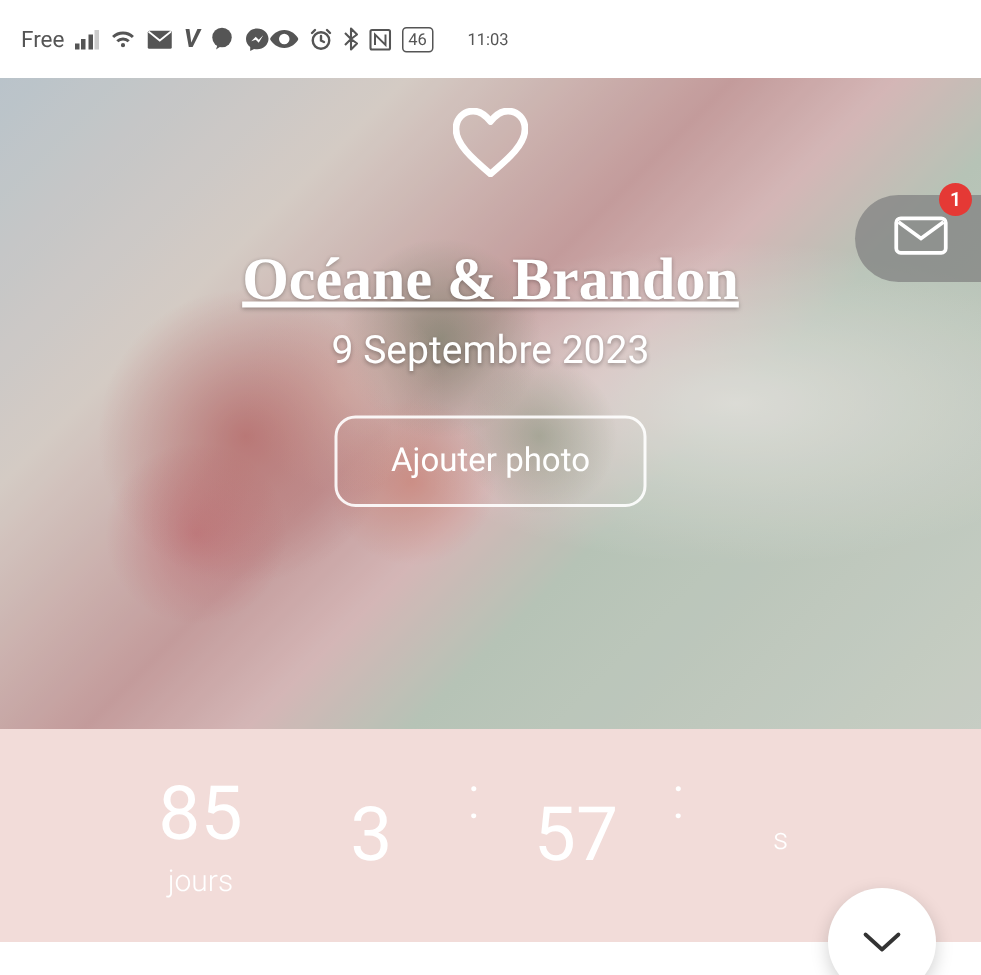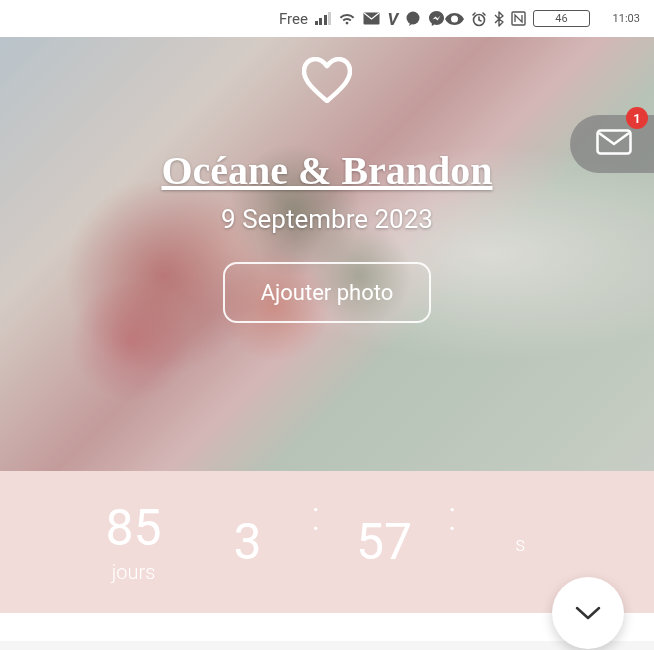--- a/index.html
+++ b/index.html
@@ -5,24 +5,24 @@
     * { margin: 0; padding: 0; box-sizing: border-box; }
     body {
       width: 654px;
       height: 650px;
       font-family: -apple-system, BlinkMacSystemFont, 'Segoe UI', Roboto, sans-serif;
       overflow: hidden;
       position: relative;
       background: #f5f5f5;
     }
     .status-bar {
-      height: 37px;
+      height: 52px;
       background: #fff;
       display: flex;
-      justify-content: flex-end;
+      justify-content: flex-start;
       align-items: center;
       padding: 0 14px;
       font-size: 15px;
       color: #555;
     }
     .status-left, .status-right { display: flex; align-items: center; gap: 7px; }
     .status-icon { display: inline-flex; align-items: center; }
     .hero {
       position: relative;
       height: 434px;
@@ -132,21 +132,21 @@
       box-shadow: 0 4px 12px rgba(0,0,0,0.18);
       display: flex;
       align-items: center;
       justify-content: center;
       z-index: 5;
     }
     .bottom-strip { background: #fff; height: 28px; }
     .battery-box {
       border: 1.5px solid #555;
       border-radius: 3px;
-      padding: 1px 21px;
+      padding: 1px 3px;
       font-size: 11px;
       position: relative;
     }
     .signal-bars { display: inline-flex; align-items: flex-end; gap: 1.5px; }
     .signal-bars span { width: 3px; background: #555; }
     .signal-bars span:nth-child(1){height:4px} .signal-bars span:nth-child(2){height:7px}
     .signal-bars span:nth-child(3){height:10px} .signal-bars span:nth-child(4){height:13px;background:#ccc}
   </style>
 </head>
 <body>

